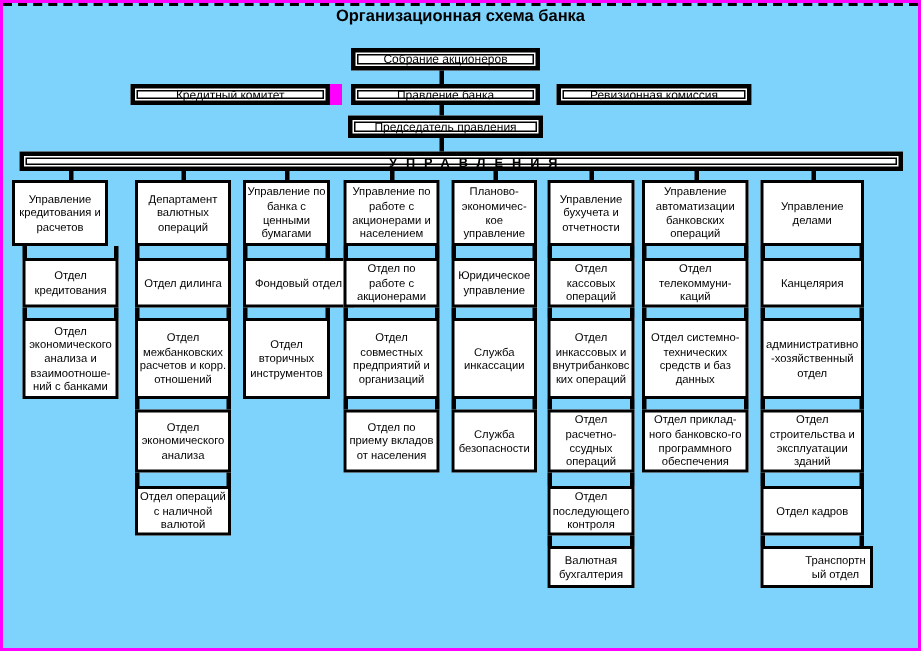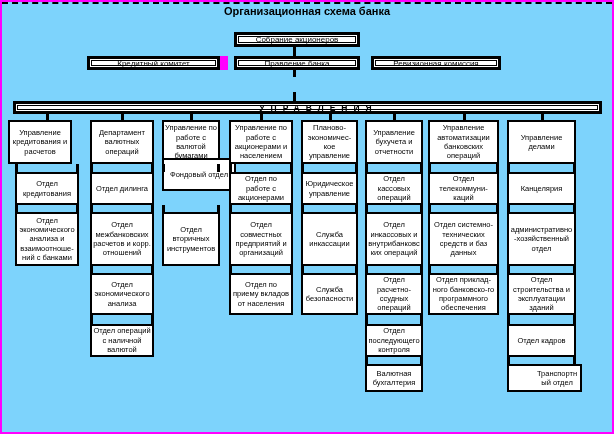--- a/index.html
+++ b/index.html
@@ -58,20 +58,21 @@
   <div class="tbox" style="left:232px;top:30px;width:126px;height:15px;">Собрание акционеров</div>
 
   <div class="tbox" style="left:85px;top:54px;width:133px;height:14px;">Кредитный комитет</div>
 
   <div id="selection-handle"></div>
 
   <div class="tbox" style="left:369px;top:54px;width:130px;height:14px;">Ревизионная комиссия</div>
 
   <div class="tbox" style="left:232px;top:54px;width:126px;height:14px;">Правление банка</div>
 
+  <div class="tbox" style="left:230px;top:75px;width:130px;height:15px;">Председатель правления</div>
 
   <div class="tbox" id="departments-bar" style="left:11px;top:99px;width:589px;height:13px;">УПРАВЛЕНИЯ</div>
 
   <div class="rail" style="left:291px;top:45px;width:3px;height:9px;"></div>
   <div class="rail" style="left:291px;top:68px;width:3px;height:7px;"></div>
   <div class="rail" style="left:291px;top:90px;width:3px;height:9px;"></div>
 
   <div id="columns">
       <div class="rail" style="left: 44px; top: 112px; width: 3px; height: 6px;"></div>
       <div class="obox" style="left: 6px; top: 118px; width: 64px; height: 44px;">Управление кредитования и расчетов</div>
@@ -89,22 +90,22 @@
       <div class="obox" style="left: 88px; top: 210px; width: 64px; height: 54px;">Отдел межбанковских расчетов и корр. отношений</div>
       <div class="rail" style="left: 88px; top: 203px; width: 3px; height: 7px;"></div>
       <div class="rail" style="left: 149px; top: 203px; width: 3px; height: 7px;"></div>
       <div class="obox" style="left: 88px; top: 271px; width: 64px; height: 42px;">Отдел экономического анализа</div>
       <div class="rail" style="left: 88px; top: 264px; width: 3px; height: 7px;"></div>
       <div class="rail" style="left: 149px; top: 264px; width: 3px; height: 7px;"></div>
       <div class="obox" style="left: 88px; top: 322px; width: 64px; height: 33px;">Отдел операций с наличной валютой</div>
       <div class="rail" style="left: 88px; top: 313px; width: 3px; height: 9px;"></div>
       <div class="rail" style="left: 149px; top: 313px; width: 3px; height: 9px;"></div>
       <div class="rail" style="left: 188px; top: 112px; width: 3px; height: 6px;"></div>
-      <div class="obox" style="left: 160px; top: 118px; width: 58px; height: 44px;">Управление по работе с валютой бумагами</div>
-      <div class="obox" style="left: 160px; top: 156px; width: 74px; height: 33px;">Фондовый отдел</div>
+      <div class="obox" style="left: 160px; top: 118px; width: 58px; height: 44px;">Управление по банка с ценными бумагами</div>
+      <div class="obox" style="left: 160px; top: 170px; width: 74px; height: 33px;">Фондовый отдел</div>
       <div class="rail" style="left: 160px; top: 162px; width: 3px; height: 8px;"></div>
       <div class="rail" style="left: 215px; top: 162px; width: 3px; height: 8px;"></div>
       <div class="obox" style="left: 160px; top: 210px; width: 58px; height: 54px;">Отдел вторичных инструментов</div>
       <div class="rail" style="left: 160px; top: 203px; width: 3px; height: 7px;"></div>
       <div class="rail" style="left: 215px; top: 203px; width: 3px; height: 7px;"></div>
       <div class="rail" style="left: 258px; top: 112px; width: 3px; height: 6px;"></div>
       <div class="obox" style="left: 227px; top: 118px; width: 64px; height: 44px;">Управление по работе с акционерами и населением</div>
       <div class="obox" style="left: 227px; top: 170px; width: 64px; height: 33px;">Отдел по работе с акционерами</div>
       <div class="rail" style="left: 227px; top: 162px; width: 3px; height: 8px;"></div>
       <div class="rail" style="left: 288px; top: 162px; width: 3px; height: 8px;"></div>

